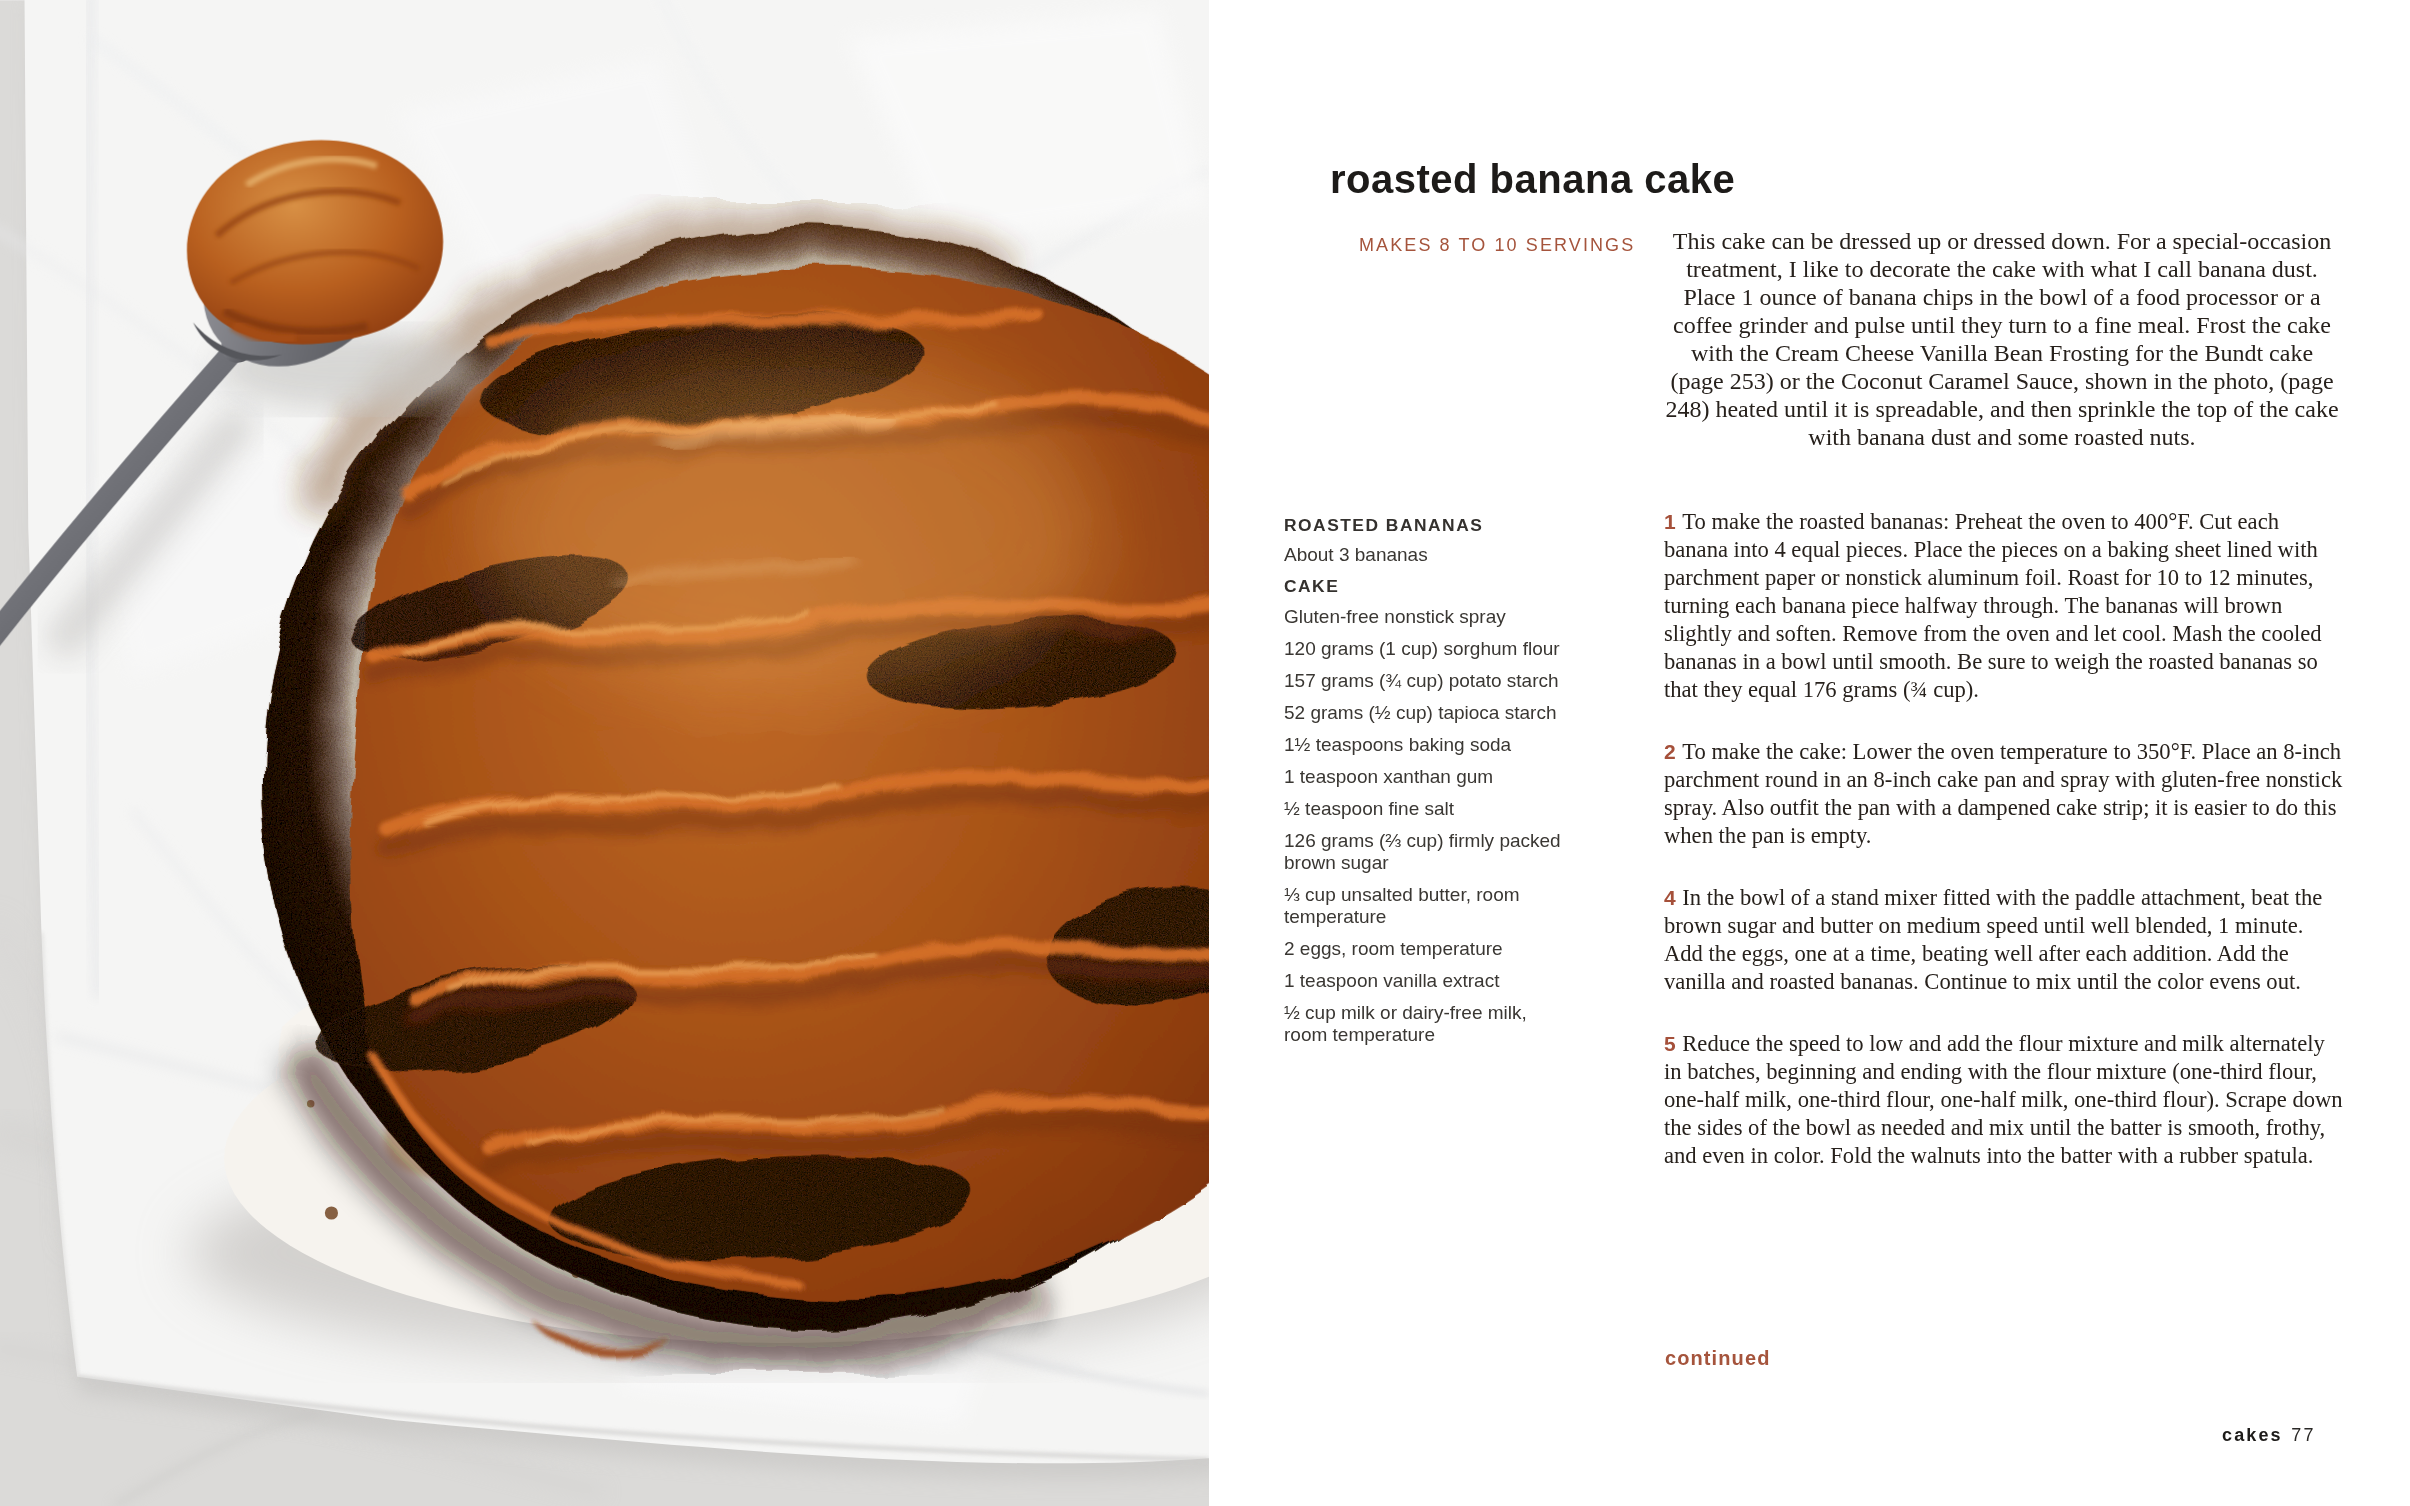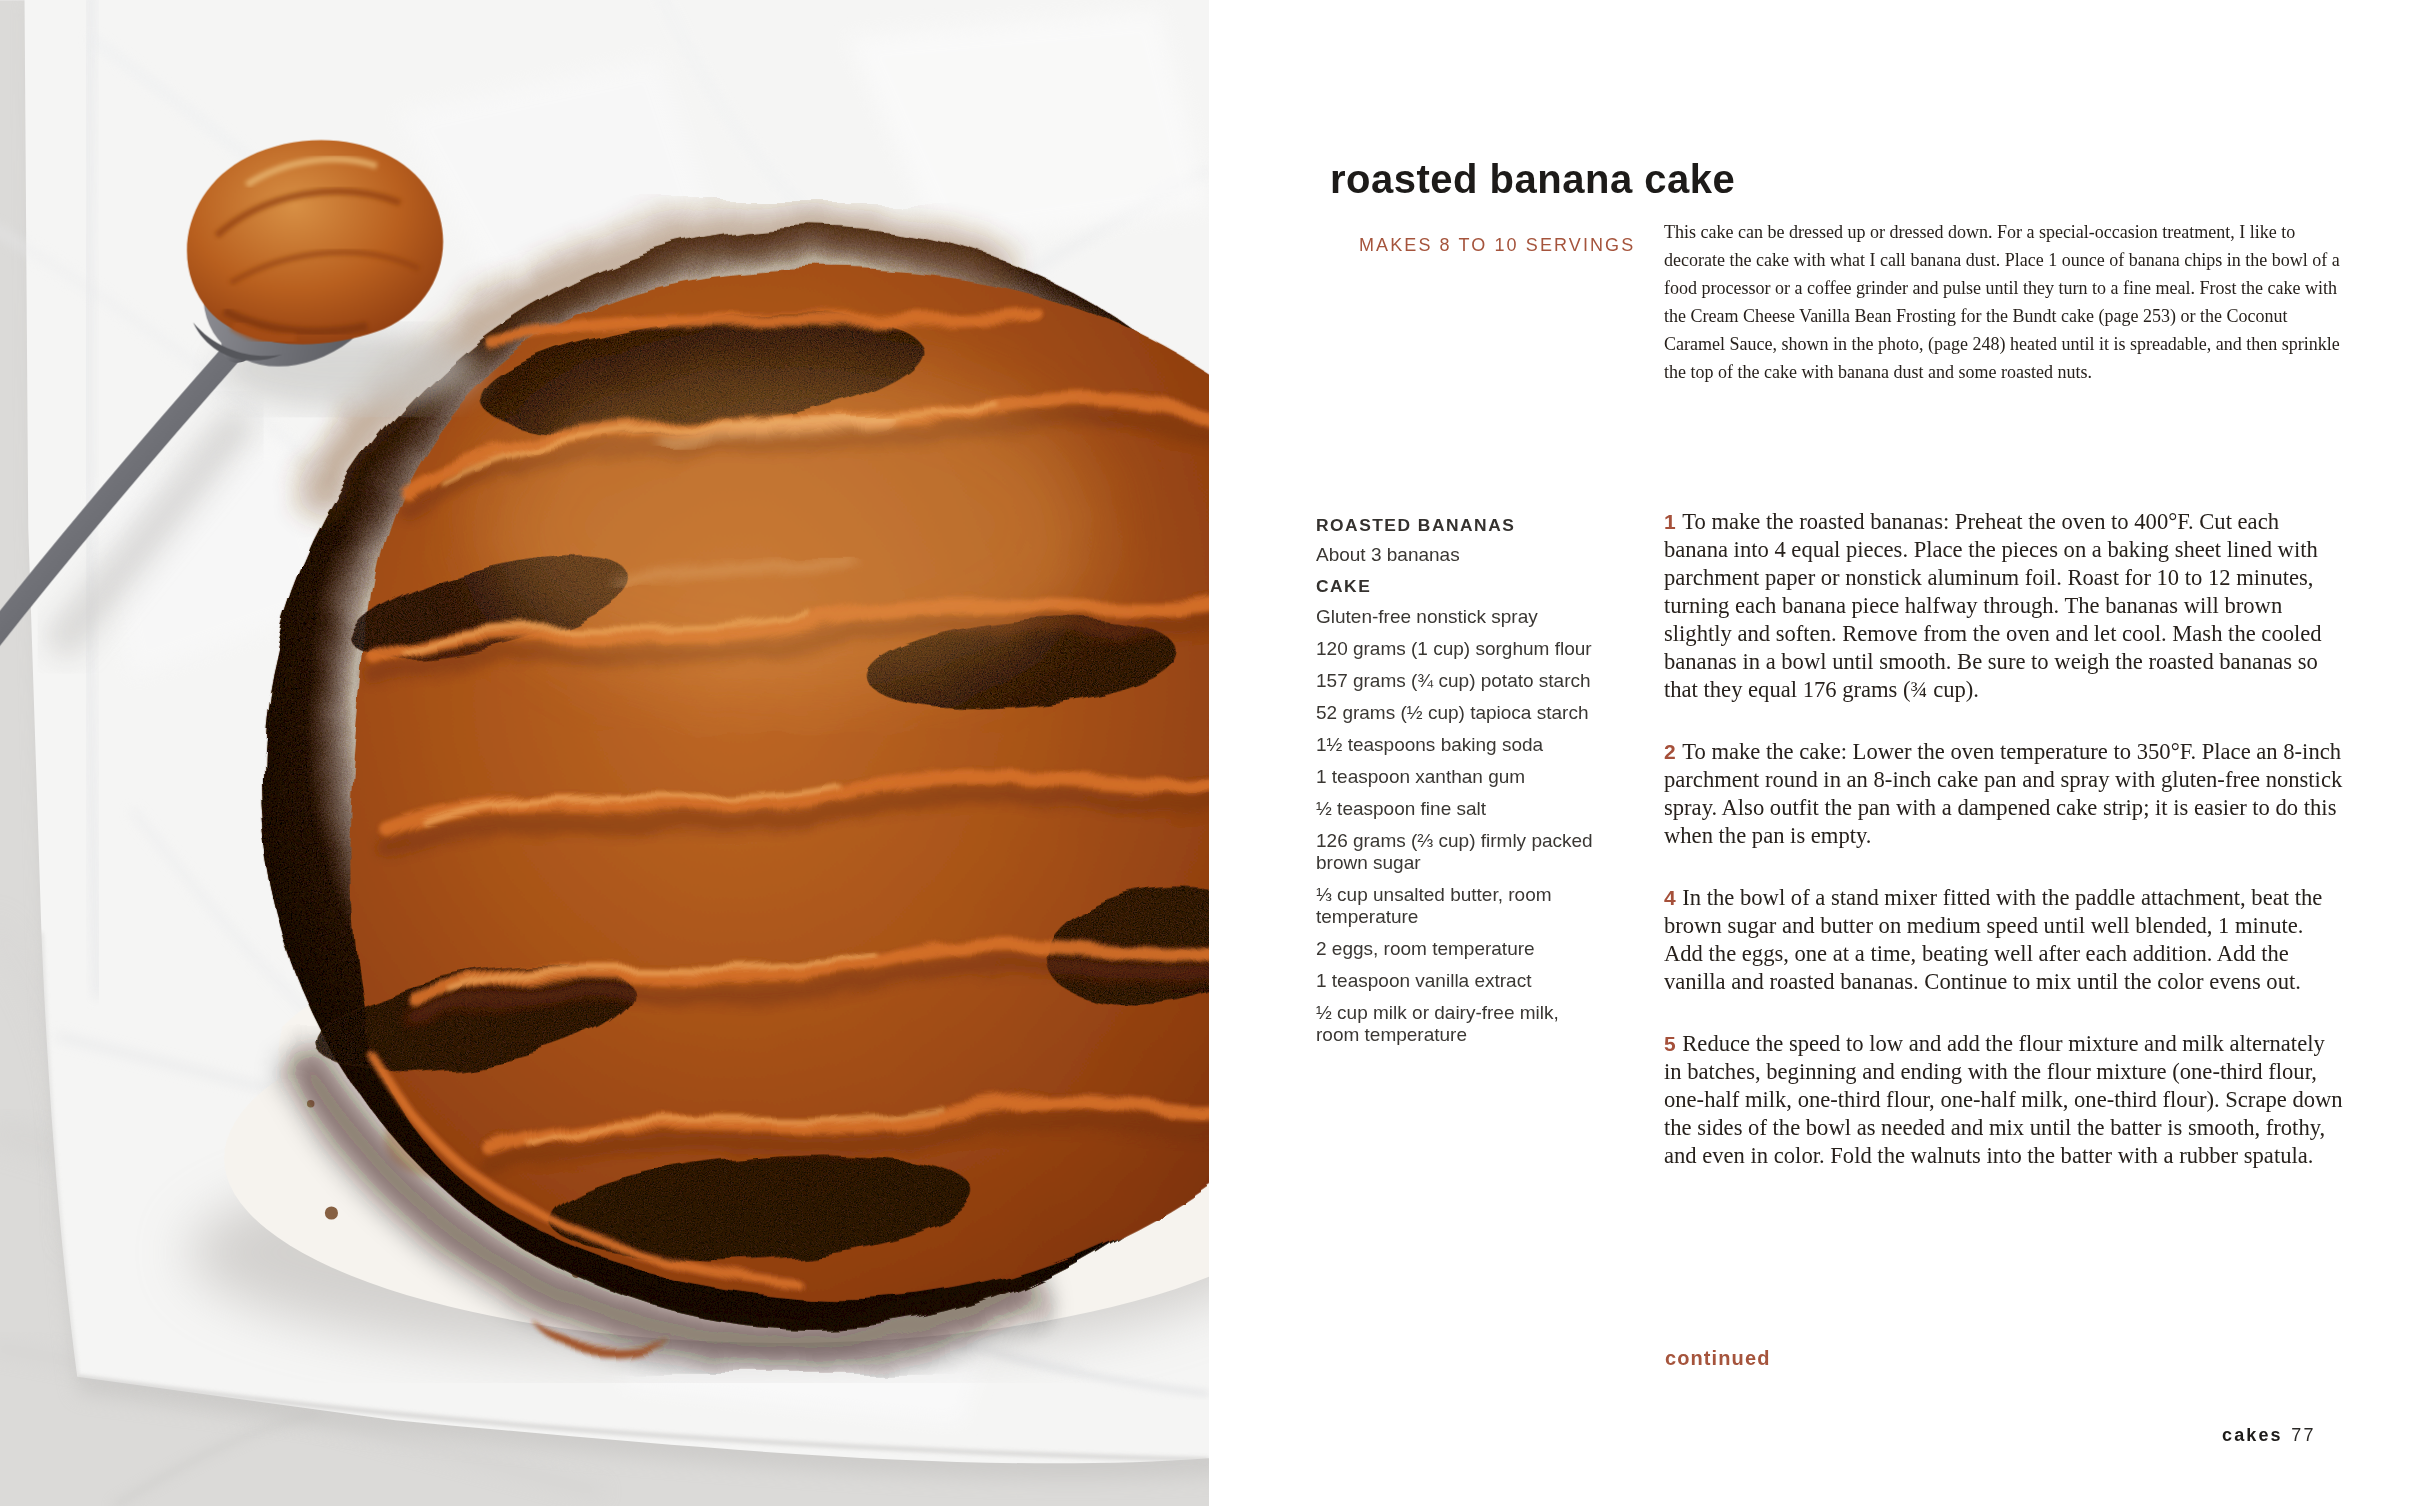--- a/index.html
+++ b/index.html
@@ -14,26 +14,26 @@
 
   .title{
     position:absolute;left:1330px;top:130px;
     font-size:40px;font-weight:bold;color:#1d1b19;letter-spacing:0.5px;
   }
   .servings{
     position:absolute;left:1331px;top:235px;
     font-size:18px;color:#a5543c;letter-spacing:2.1px;margin-left:28px;
   }
   .intro{
-    position:absolute;left:1664px;top:218px;width:676px;
+    position:absolute;left:1664px;top:227px;width:676px;
     font-family:"Liberation Serif","DejaVu Serif",serif;
-    font-size:18px;line-height:28px;color:#27211c;
+    font-size:24px;line-height:28px;color:#27211c;text-align:center;
   }
   .ingredients{
-    position:absolute;left:1316px;top:515px;width:284px;
+    position:absolute;left:1284px;top:515px;width:284px;
     font-size:19px;line-height:21.7px;color:#3a3733;
   }
   .ing-header{
     font-weight:bold;font-size:17.4px;letter-spacing:1.5px;color:#34312e;
     margin:0 0 7.5px 0;
   }
   .ing-item{margin:0 0 10.4px 0;}
   .ing-section + .ing-section{margin-top:1px;}
 
   .steps{

